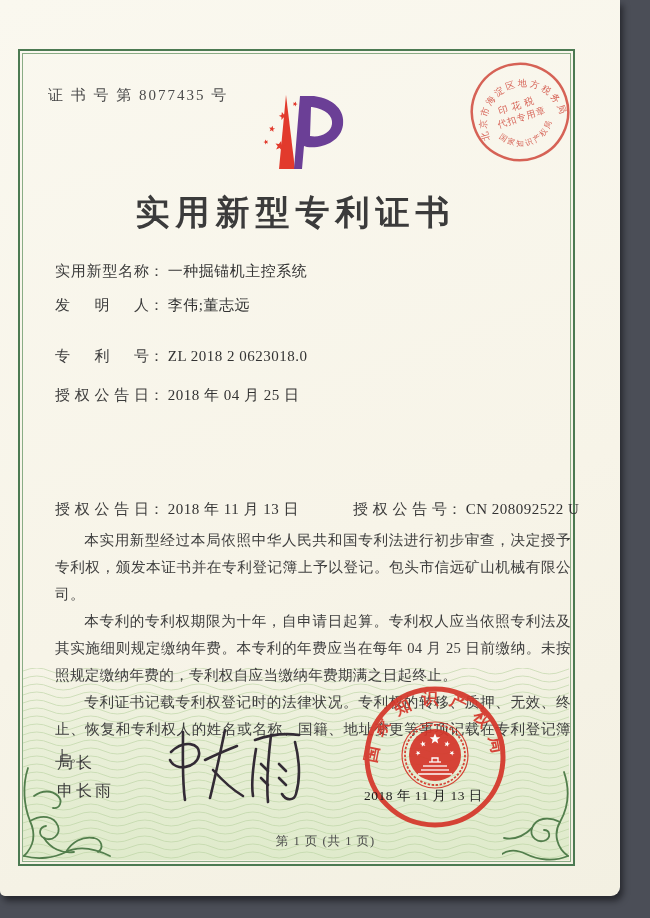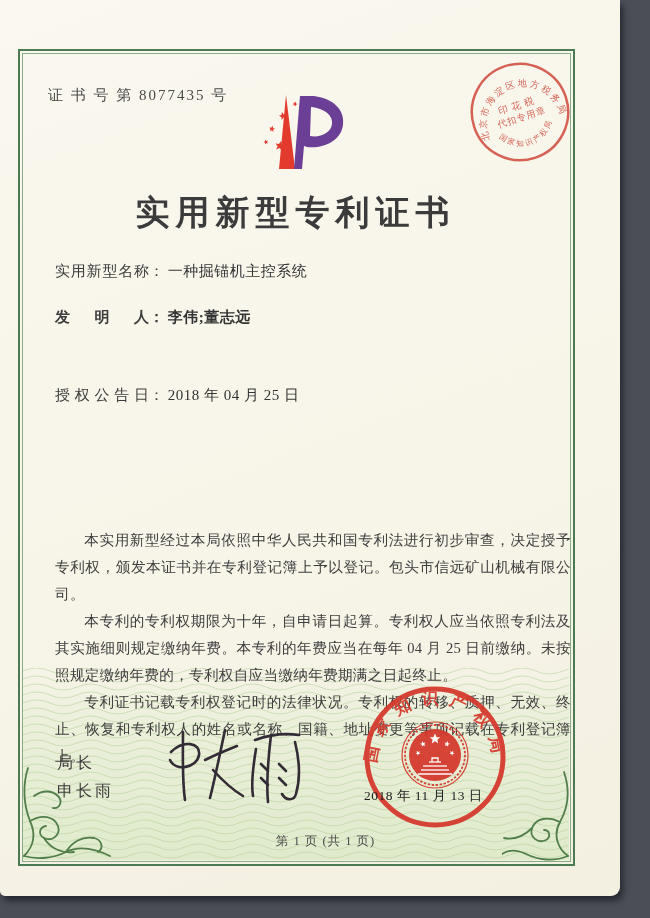--- a/index.html
+++ b/index.html
@@ -126,27 +126,39 @@
         <text x="55" y="64" text-anchor="middle" style="font-size:9.5px;letter-spacing:1px;font-family:'Liberation Serif',serif;">代扣专用章</text>
       </g>
     </svg>
 
     <div class="title">实用新型专利证书</div>
 
     <div class="row" style="top:262px;">
       <span class="lbl">实用新型名称</span><span>：</span>
       <span class="val">一种掘锚机主控系统</span>
     </div>
-    <div class="row" style="top:308px;font-weight:bold;">
+    <div class="row" style="top:296px;">
       <span class="lbl">发明人</span><span>：</span>
       <span class="val">李伟;董志远</span>
+    </div>
+    <div class="row" style="top:347px;">
+      <span class="lbl">专利号</span><span>：</span>
+      <span class="val">ZL 2018 2 0623018.0</span>
     </div>
     <div class="row" style="top:386px;">
       <span class="lbl">授权公告日</span><span>：</span>
       <span class="val">2018 年 04 月 25 日</span>
+    </div>
+    <div class="row" style="top:500px;">
+      <span class="lbl">授权公告日</span><span>：</span>
+      <span class="val">2018 年 11 月 13 日</span>
+      <span class="pair2">
+        <span class="lbl">授权公告号</span><span>：</span>
+        <span class="val">CN 208092522 U</span>
+      </span>
     </div>
 
     <div class="body-text">
       <p>本实用新型经过本局依照中华人民共和国专利法进行初步审查，决定授予专利权，颁发本证书并在专利登记簿上予以登记。包头市信远矿山机械有限公司。</p>
       <p>本专利的专利权期限为十年，自申请日起算。专利权人应当依照专利法及其实施细则规定缴纳年费。本专利的年费应当在每年 04 月 25 日前缴纳。未按照规定缴纳年费的，专利权自应当缴纳年费期满之日起终止。</p>
       <p>专利证书记载专利权登记时的法律状况。专利权的转移、质押、无效、终止、恢复和专利权人的姓名或名称、国籍、地址变更等事项记载在专利登记簿上。</p>
     </div>
 
     <div class="director d1">局长</div>
     <div class="director d2">申长雨</div>

